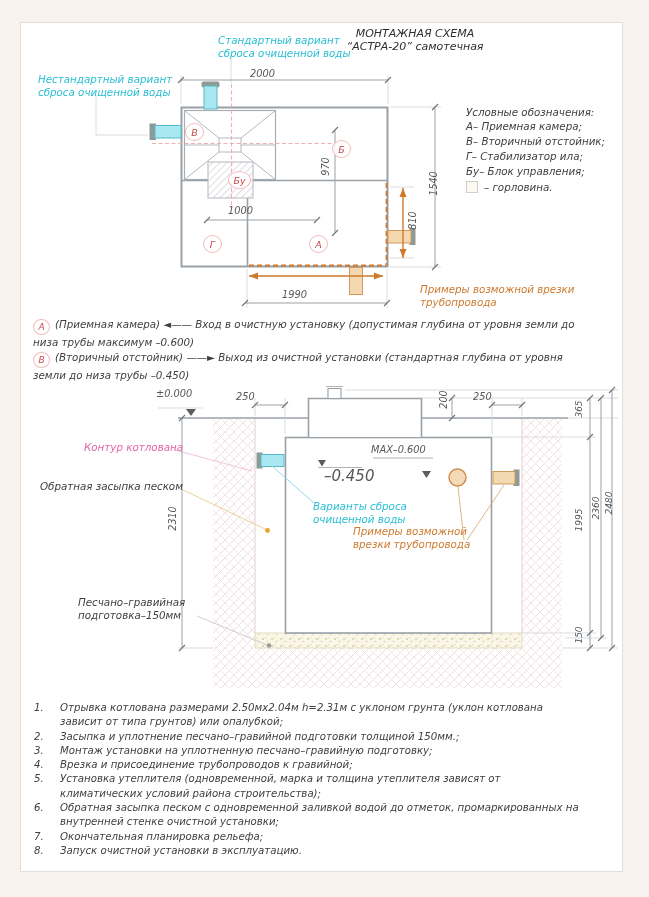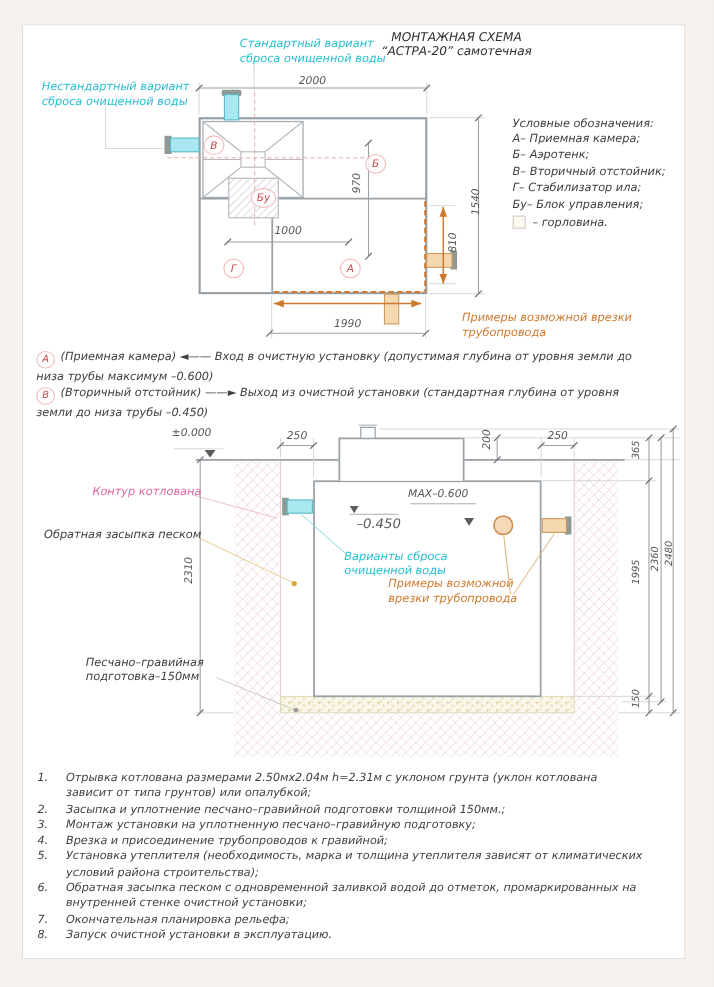--- a/index.html
+++ b/index.html
@@ -2,21 +2,21 @@
 <html style="--cyan: #28bed2; --orange: #cd7a2f; --red: #c94a4a; --pink: #df66a5;"><head>
 <meta charset="utf-8">
 <style>
   html,body{margin:0;padding:0;background:#efeae4;}
   .canvas{position:relative;width:649px;height:897px;background:#f7f2ee;overflow:hidden;
           font-family:"DejaVu Sans",sans-serif;font-style:italic;color:#3e3e42;}
   .page{position:absolute;left:20px;top:22px;width:601px;height:848px;background:#fff;border:1px solid #e3ded9;}
   svg.lines{position:absolute;left:0;top:0;z-index:1;}
   .lbl{position:absolute;z-index:2;font-size:10.3px;line-height:12.6px;white-space:pre-line;}
   .ttl{position:absolute;z-index:2;font-size:11px;line-height:13px;text-align:center;color:#2e2e32;}
-  .dimt{position:absolute;z-index:2;font-size:9.8px;color:#55575b;text-align:center;width:68px;}
+  .dimt{position:absolute;z-index:2;font-size:9.8px;color:#55575b;text-align:left;width:68px;}
   .dimv{position:absolute;z-index:2;font-size:9.6px;color:#55575b;text-align:center;width:40px;transform:rotate(-90deg);}
   .dimv.sm{font-size:9px;}
   .cyan{color:var(--cyan,#28bed2);}
   .orange{color:var(--orange,#cd7a2f);}
   .pink{color:var(--pink,#df66a5);}
   .rc{position:absolute;z-index:3;width:17px;height:16px;border:1px solid #f0bcbc;border-radius:50%;
       color:var(--red,#c94a4a);font-size:9.5px;display:flex;align-items:center;justify-content:center;background:rgba(255,255,255,.85);}
   .rci{display:inline-flex;width:15px;height:14px;border:1px solid #f0bcbc;border-radius:50%;
       color:var(--red,#c94a4a);font-size:9px;align-items:center;justify-content:center;margin-right:5px;vertical-align:-2px;background:#fff;}
   .note{position:absolute;z-index:2;font-size:10.3px;line-height:14.6px;width:560px;}
@@ -235,40 +235,39 @@
   <div class="dimt" style="left:250px;top:68px;">2000</div>
   <div class="dimv" style="left:413px;top:178px;">1540</div>
   <div class="dimv" style="left:305px;top:161px;">970</div>
   <div class="dimt" style="left:228px;top:205px;">1000</div>
   <div class="dimv" style="left:392px;top:215px;">810</div>
   <div class="dimt" style="left:282px;top:289px;">1990</div>
 
   <div class="legend">
     <div class="lt">Условные обозначения:</div>
     <div class="li">А– Приемная камера;</div>
-    <div class="li">Б– Аэротенк;</div>
     <div class="li">В– Вторичный отстойник;</div>
     <div class="li">Г– Стабилизатор ила;</div>
     <div class="li">Бу– Блок управления;</div>
     <div class="gor">
       <span class="box"></span>
       <span>– горловина.</span>
     </div>
   </div>
 
   <div class="note" style="left:33px;top:317px;">
     <span class="rci">А</span><span>(Приемная камера) ◄—— Вход в очистную установку (допустимая глубина от уровня земли до низа трубы максимум –0.600)</span>
   </div>
   <div class="note" style="left:33px;top:350px;">
     <span class="rci">В</span><span>(Вторичный отстойник) ——► Выход из очистной установки (стандартная глубина от уровня земли до низа трубы –0.450)</span>
   </div>
 
   <div class="lbl" style="left:156px;top:388px;color:#55575b;font-size:9.8px;">±0.000</div>
   <div class="lbl" style="left:371px;top:444px;color:#55575b;font-size:9.8px;">MAX–0.600</div>
-  <div class="lbl" style="left:324px;top:470px;color:#55575b;font-size:12px;">–0.450</div>
+  <div class="lbl" style="left:324px;top:470px;color:#55575b;font-size:15px;">–0.450</div>
   <div class="lbl pink" style="left:84px;top:441px;">Контур котлована</div>
   <div class="lbl" style="left:40px;top:480px;">Обратная засыпка песком</div>
   <div class="lbl" style="left:78px;top:596px;">Песчано–гравийная
 подготовка–150мм</div>
   <div class="lbl orange" style="left:353px;top:525px;">Примеры возможной
 врезки трубопровода</div>
   <div class="lbl cyan" style="left:313px;top:500px;">Варианты сброса
 очищенной воды</div>
 
   <div class="dimt" style="left:236px;top:391px;width:68px;">250</div>
@@ -293,21 +292,21 @@
     <div class="row">
         <span class="n">3.</span>
         <span class="t2">Монтаж установки на уплотненную песчано–гравийную подготовку;</span>
       </div>
     <div class="row">
         <span class="n">4.</span>
         <span class="t2">Врезка и присоединение трубопроводов к гравийной;</span>
       </div>
     <div class="row">
         <span class="n">5.</span>
-        <span class="t2">Установка утеплителя (необходимость, марка и толщина утеплителя зависят от климатических условий района строительства);</span>
+        <span class="t2">Установка утеплителя (одновременной, марка и толщина утеплителя зависят от климатических условий района строительства);</span>
       </div>
     <div class="row">
         <span class="n">6.</span>
         <span class="t2">Обратная засыпка песком с одновременной заливкой водой до отметок, промаркированных на внутренней стенке очистной установки;</span>
       </div>
     <div class="row">
         <span class="n">7.</span>
         <span class="t2">Окончательная планировка рельефа;</span>
       </div>
     <div class="row">

